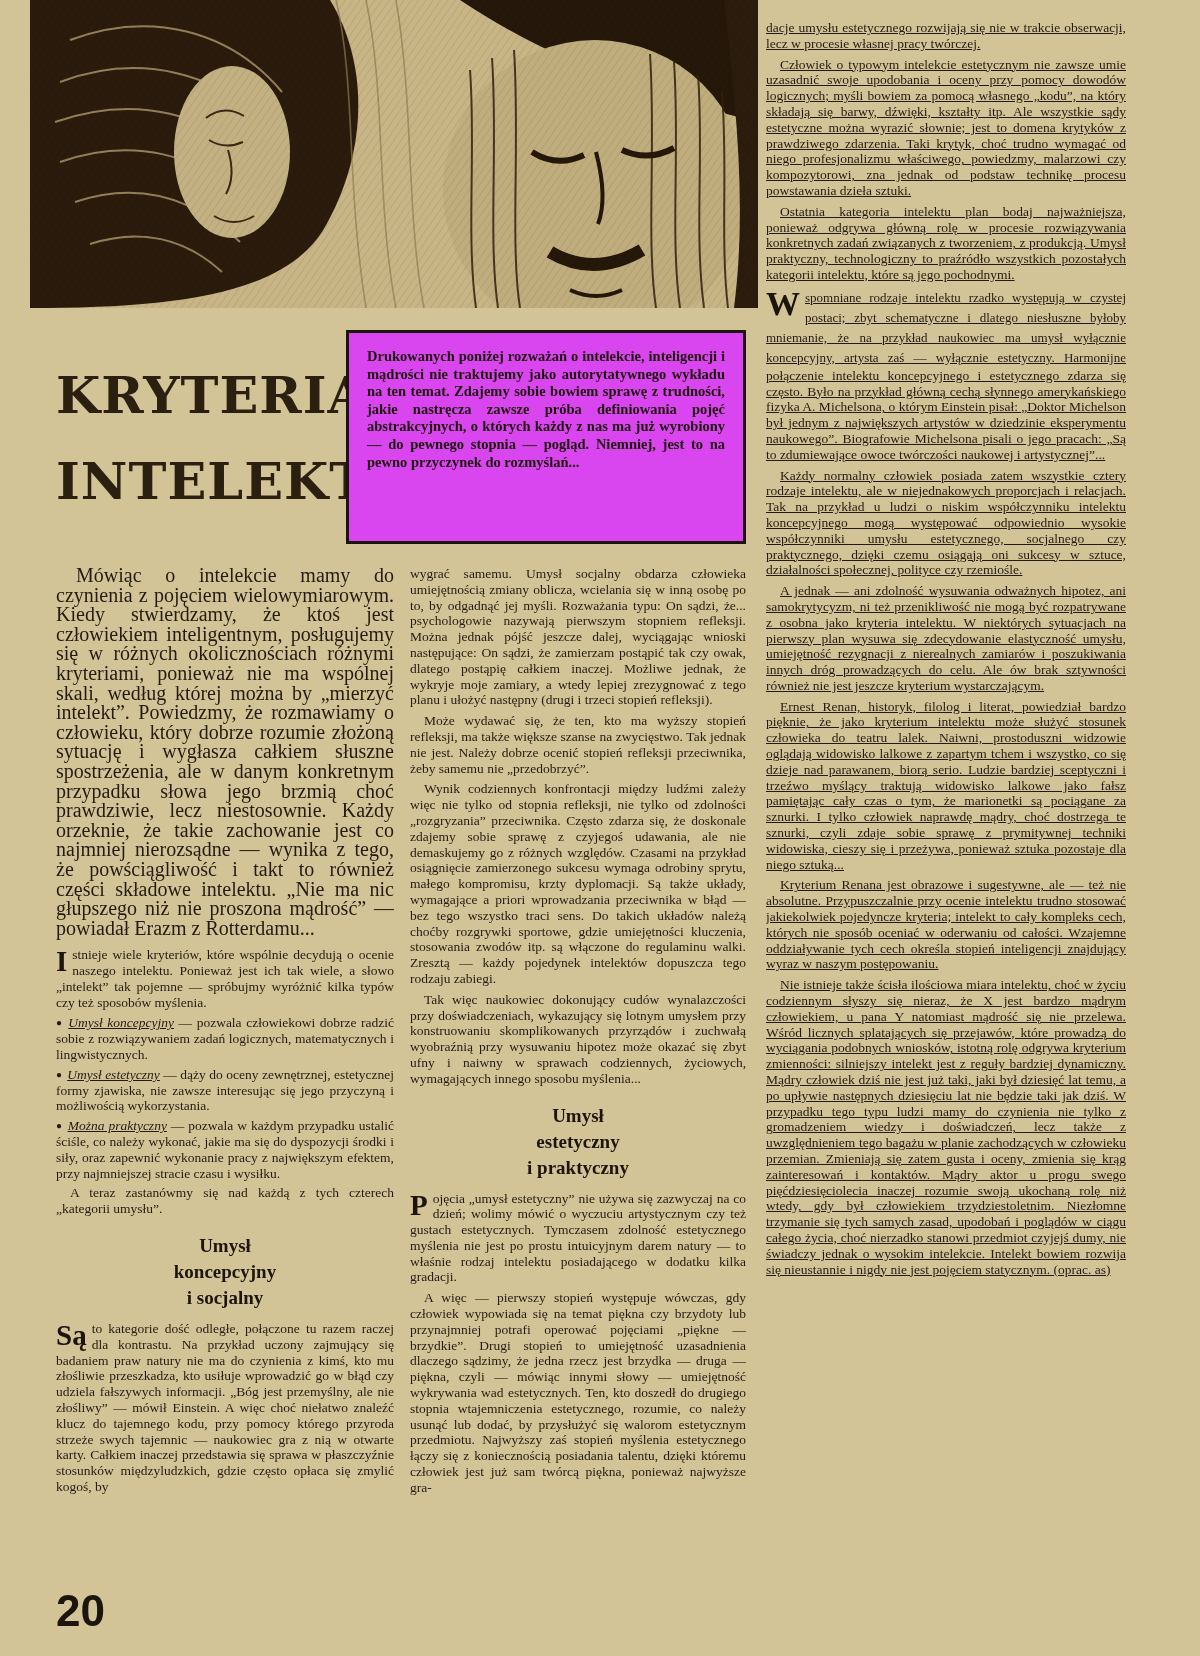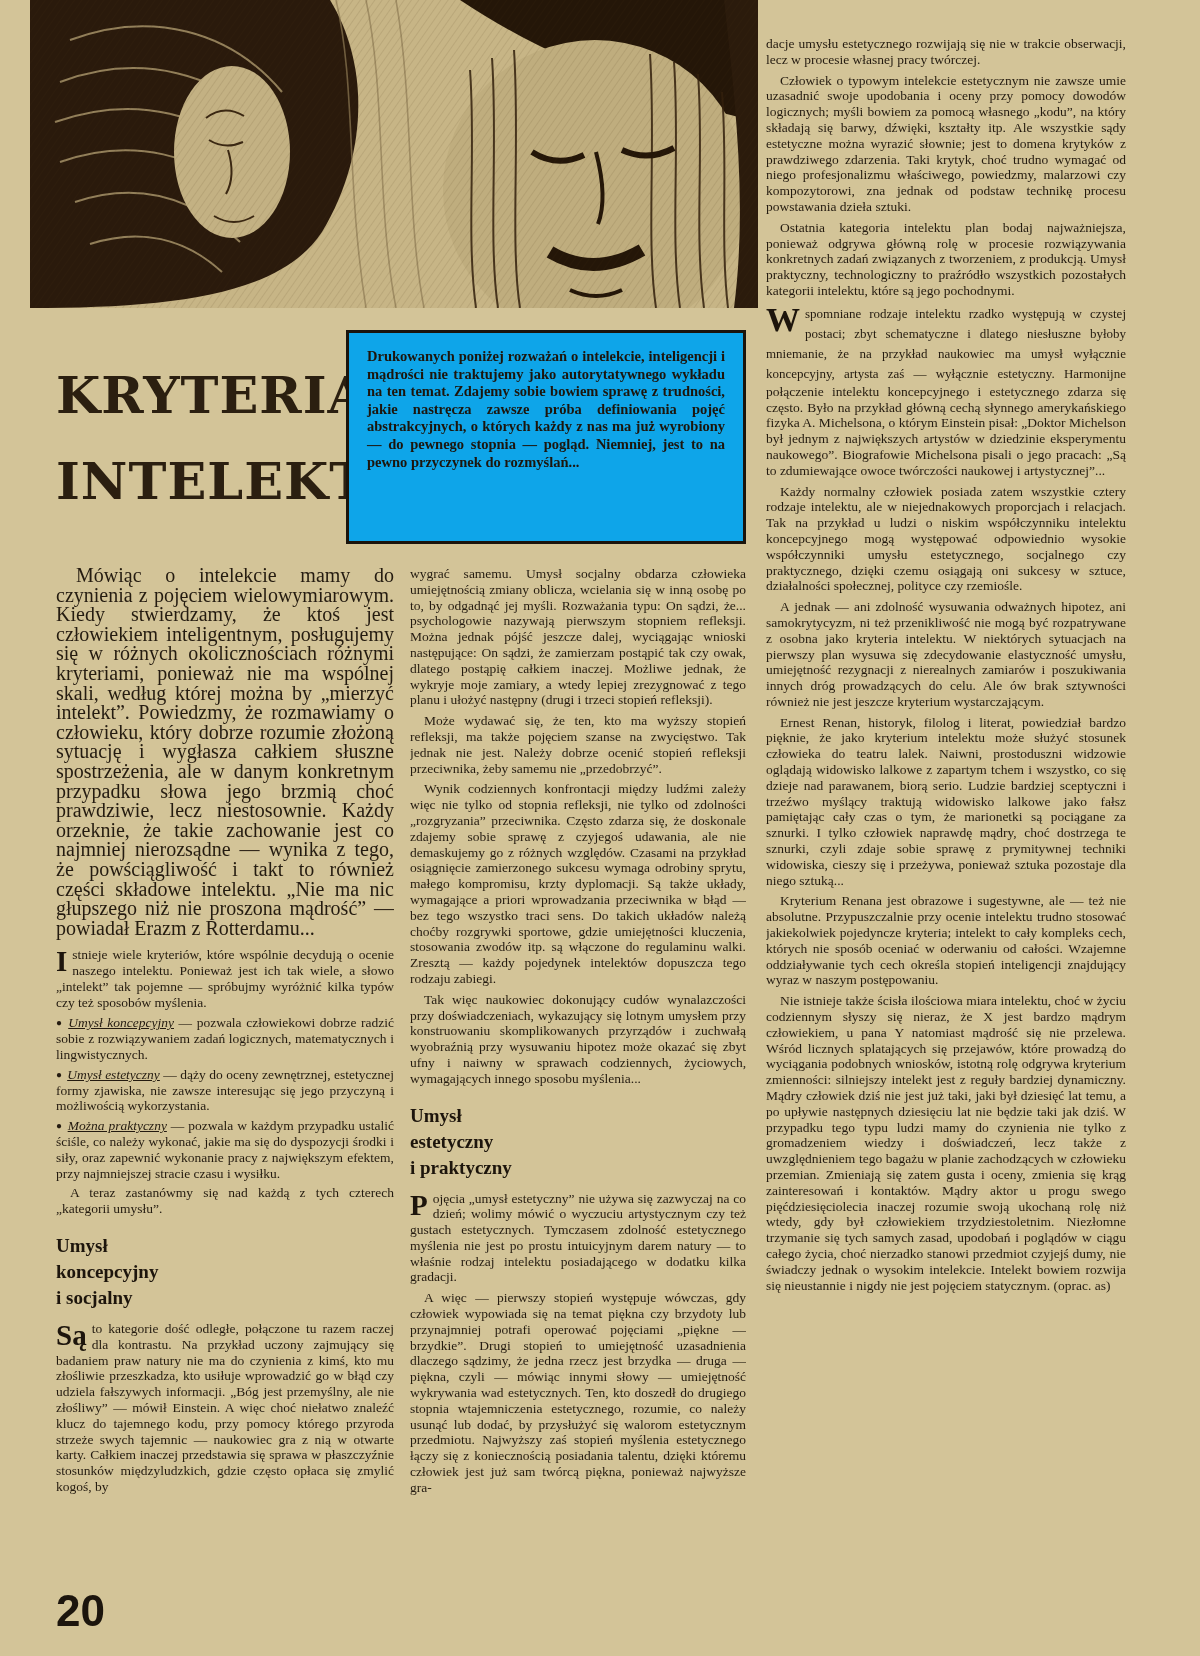--- a/index.html
+++ b/index.html
@@ -12,51 +12,51 @@
   .illustration svg { display:block; }
 
   .title-block { position:absolute; left:56px; top:352px; width:286px; }
   .title-line {
     font-family:"DejaVu Serif", serif; font-weight:bold; font-size:51px;
     line-height:86px; letter-spacing:1px; color:#2b1f10; transform-origin:left;
   }
 
   .lead-box {
     position:absolute; left:346px; top:330px; width:400px; height:214px;
-    background:#0ea5e9; border:3px solid #1a140c; box-sizing:border-box;
+    background:#d946ef; border:3px solid #1a140c; box-sizing:border-box;
     padding:15px 18px;
   }
   .lead-box p {
     margin:0; font-weight:bold; font-size:14.5px; line-height:17.6px;
     text-align:justify; color:#1d150c;
   }
 
   .col { position:absolute; overflow:hidden; }
   .col-left  { left:56px;  top:566px; width:338px; height:1024px; }
   .col-mid   { left:410px; top:566px; width:336px; height:1048px; }
-  .col-right { left:766px; top:36px;  width:360px; height:1588px; }
+  .col-right { left:766px; top:20px;  width:360px; height:1588px;text-decoration:underline; }
 
   .body {
     margin:0 0 5px 0; font-size:13.5px; line-height:15.8px;
     text-align:justify; text-indent:14px; color:#241b10;
   }
   .lede { font-size:20px; line-height:19.6px; text-indent:20px; margin-bottom:9px; }
   .nofirst { text-indent:0; }
   .bullet { text-indent:0; margin-bottom:4px; }
   .bdot { font-size:10px; margin-right:5px; vertical-align:1px; }
   .blabel { font-style:italic;text-decoration:underline; }
   .dropcap {
     float:left; font-weight:bold; font-size:29px; line-height:24px;
     padding:2px 5px 0 0; color:#1d150c;
   }
   .dropcap.big { font-size:34px; line-height:28px; }
   .lg { font-size:13px; line-height:20px; }
   .subhead {
     font-size:19px; line-height:26px; font-weight:bold; margin:16px 0 10px 0;
-    white-space:pre-line; color:#1d150c;
+    white-space:pre-line; color:#1d150c;text-align:center;
   }
   .page-number {
     position:absolute; left:56px; top:1586px; font-size:44px; font-weight:bold;
     color:#1c150d; font-family:Liberation Sans, sans-serif;
   }
 </style>
 </head>
 <body>
 
 <div class="page">
@@ -137,21 +137,21 @@
 
     <p class="body">A teraz zastanówmy się nad każdą z tych czterech „kategorii umysłu”.</p>
     <h2 class="subhead">Umysł
 koncepcyjny
 i socjalny</h2>
     <p class="body nofirst"><span class="dropcap">Są</span><span>to kategorie dość odległe, połączone tu razem raczej dla kontrastu. Na przykład uczony zajmujący się badaniem praw natury nie ma do czynienia z kimś, kto mu złośliwie przeszkadza, kto usiłuje wprowadzić go w błąd czy udziela fałszywych informacji. „Bóg jest przemyślny, ale nie złośliwy” — mówił Einstein. A więc choć niełatwo znaleźć klucz do tajemnego kodu, przy pomocy którego przyroda strzeże swych tajemnic — naukowiec gra z nią w otwarte karty. Całkiem inaczej przedstawia się sprawa w płaszczyźnie stosunków międzyludzkich, gdzie często opłaca się zmylić kogoś, by</span></p>
   </section>
 
   <section class="col col-mid">
     <p class="body nofirst">wygrać samemu. Umysł socjalny obdarza człowieka umiejętnością zmiany oblicza, wcielania się w inną osobę po to, by odgadnąć jej myśli. Rozważania typu: On sądzi, że... psychologowie nazywają pierwszym stopniem refleksji. Można jednak pójść jeszcze dalej, wyciągając wnioski następujące: On sądzi, że zamierzam postąpić tak czy owak, dlatego postąpię całkiem inaczej. Możliwe jednak, że wykryje moje zamiary, a wtedy lepiej zrezygnować z tego planu i ułożyć następny (drugi i trzeci stopień refleksji).</p>
-    <p class="body">Może wydawać się, że ten, kto ma wyższy stopień refleksji, ma także pojęciem szanse na zwycięstwo. Tak jednak nie jest. Należy dobrze ocenić stopień refleksji przeciwnika, żeby samemu nie „przedobrzyć”.</p>
+    <p class="body">Może wydawać się, że ten, kto ma wyższy stopień refleksji, ma także większe szanse na zwycięstwo. Tak jednak nie jest. Należy dobrze ocenić stopień refleksji przeciwnika, żeby samemu nie „przedobrzyć”.</p>
     <p class="body">Wynik codziennych konfrontacji między ludźmi zależy więc nie tylko od stopnia refleksji, nie tylko od zdolności „rozgryzania” przeciwnika. Często zdarza się, że doskonale zdajemy sobie sprawę z czyjegoś udawania, ale nie demaskujemy go z różnych względów. Czasami na przykład osiągnięcie zamierzonego sukcesu wymaga odrobiny sprytu, małego kompromisu, krzty dyplomacji. Są także układy, wymagające a priori wprowadzania przeciwnika w błąd — bez tego wszystko traci sens. Do takich układów należą choćby rozgrywki sportowe, gdzie umiejętności kluczenia, stosowania zwodów itp. są włączone do regulaminu walki. Zresztą — każdy pojedynek intelektów dopuszcza tego rodzaju zabiegi.</p>
     <p class="body">Tak więc naukowiec dokonujący cudów wynalazczości przy doświadczeniach, wykazujący się lotnym umysłem przy konstruowaniu skomplikowanych przyrządów i zuchwałą wyobraźnią przy wysuwaniu hipotez może okazać się zbyt ufny i naiwny w sprawach codziennych, życiowych, wymagających innego sposobu myślenia...</p>
     <h2 class="subhead">Umysł
 estetyczny
 i praktyczny</h2>
     <p class="body nofirst"><span class="dropcap">P</span><span>ojęcia „umysł estetyczny” nie używa się zazwyczaj na co dzień; wolimy mówić o wyczuciu artystycznym czy też gustach estetycznych. Tymczasem zdolność estetycznego myślenia nie jest po prostu intuicyjnym darem natury — to właśnie rodzaj intelektu posiadającego w dodatku kilka gradacji.</span></p>
     <p class="body">A więc — pierwszy stopień występuje wówczas, gdy człowiek wypowiada się na temat piękna czy brzydoty lub przynajmniej potrafi operować pojęciami „piękne — brzydkie”. Drugi stopień to umiejętność uzasadnienia dlaczego sądzimy, że jedna rzecz jest brzydka — druga — piękna, czyli — mówiąc innymi słowy — umiejętność wykrywania wad estetycznych. Ten, kto doszedł do drugiego stopnia wtajemniczenia estetycznego, rozumie, co należy usunąć lub dodać, by przysłużyć się walorom estetycznym przedmiotu. Najwyższy zaś stopień myślenia estetycznego łączy się z koniecznością posiadania talentu, dzięki któremu człowiek jest już sam twórcą piękna, ponieważ najwyższe gra-</p>
   </section>
 
   <section class="col col-right">

